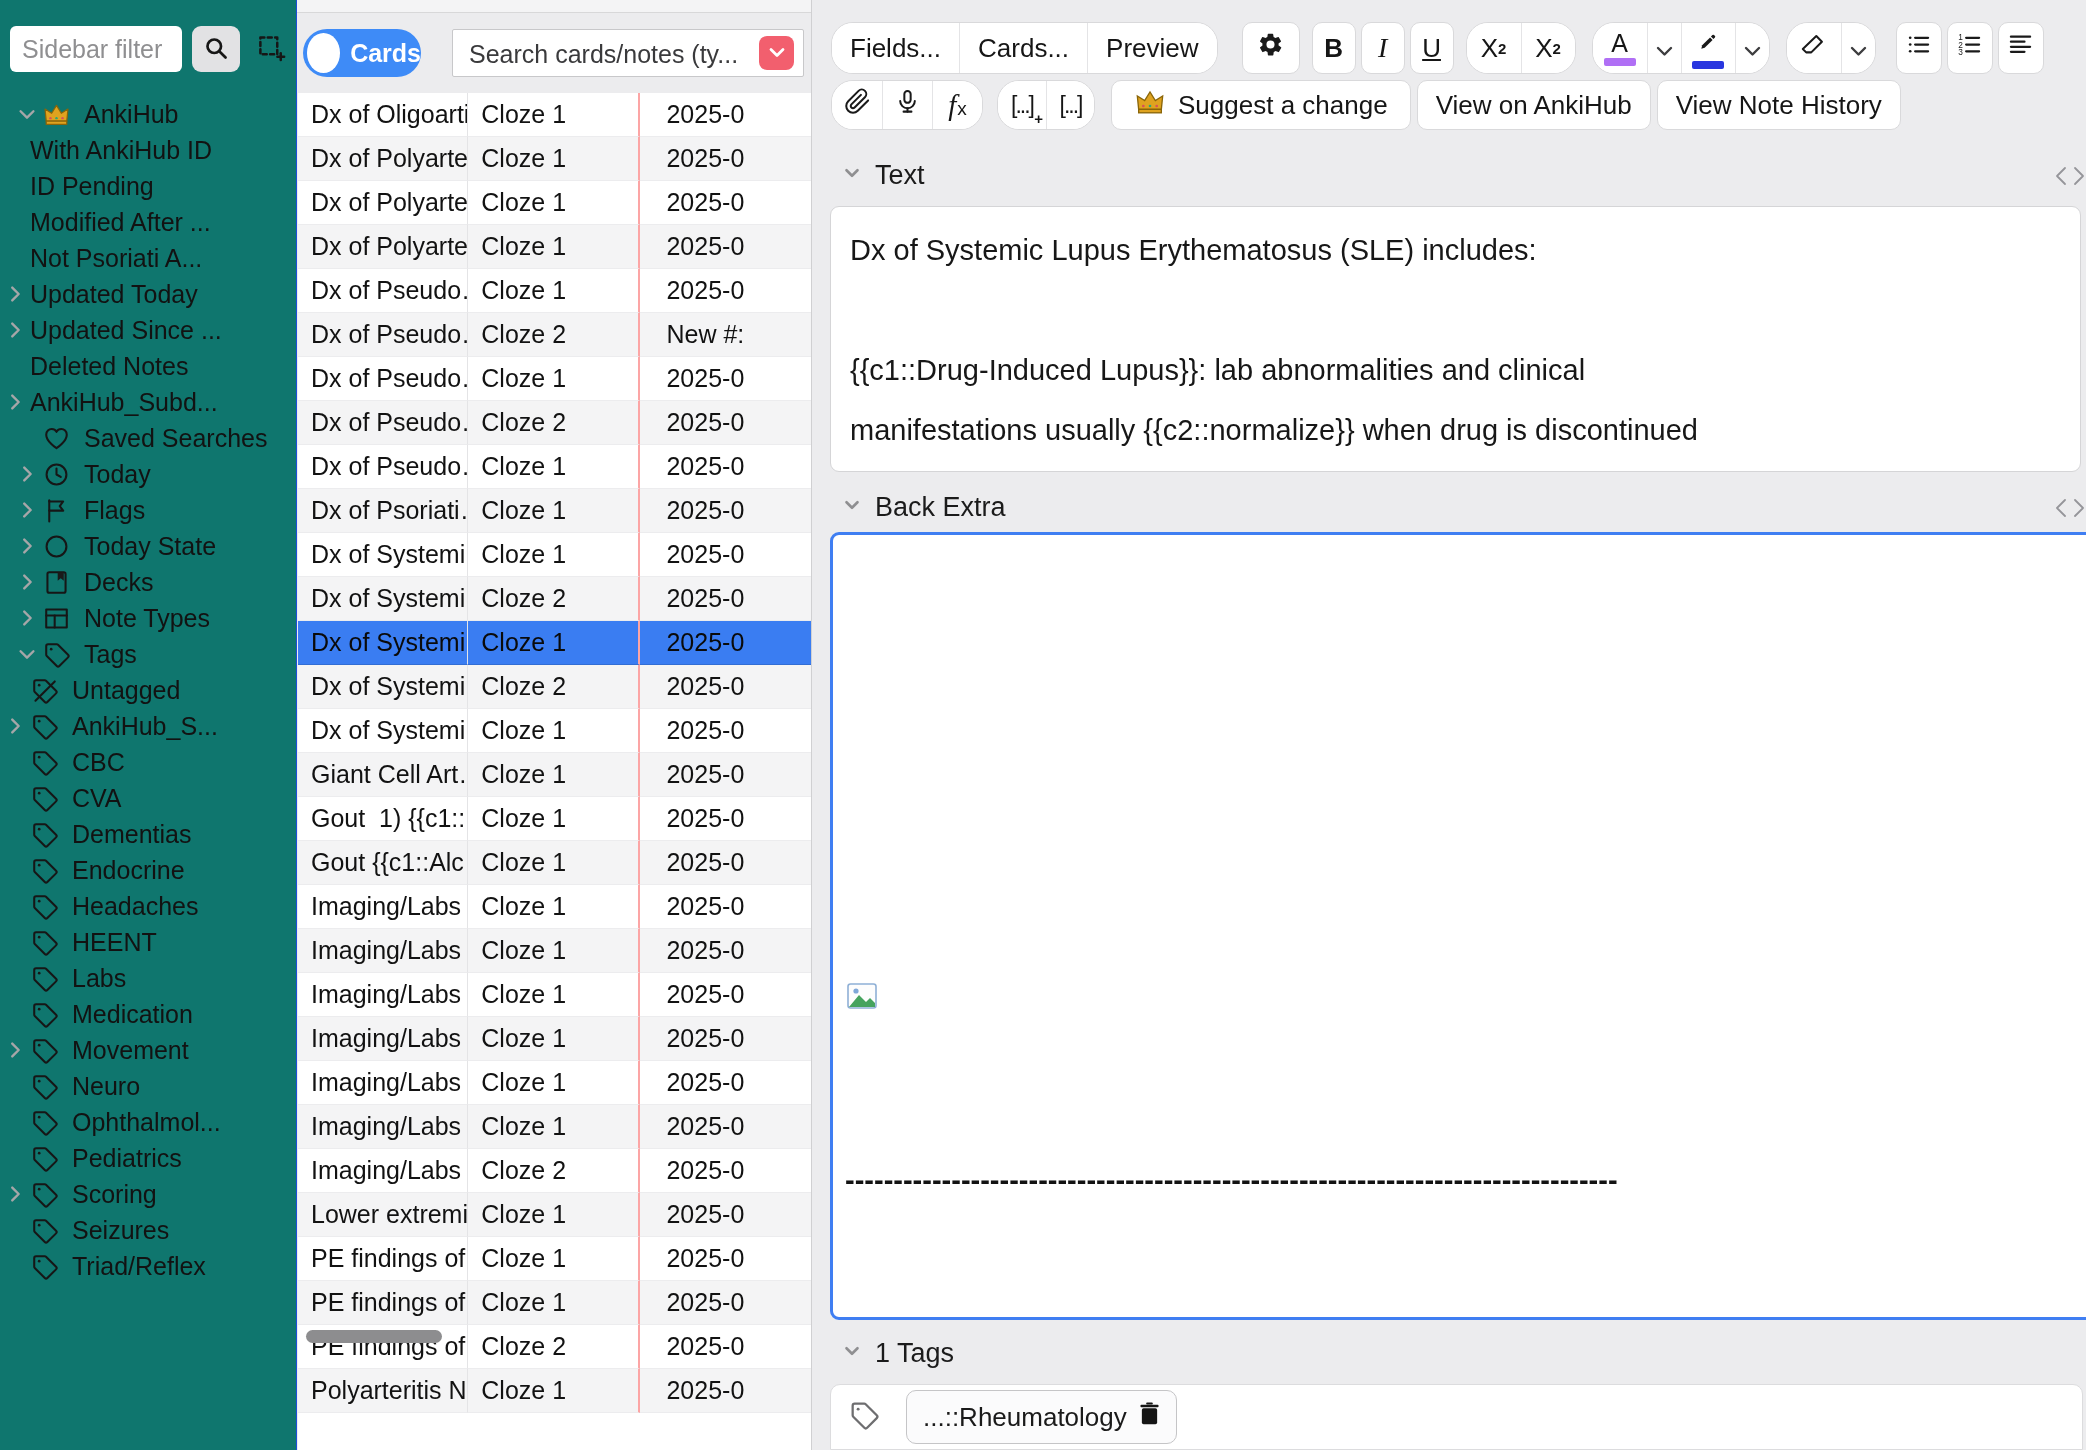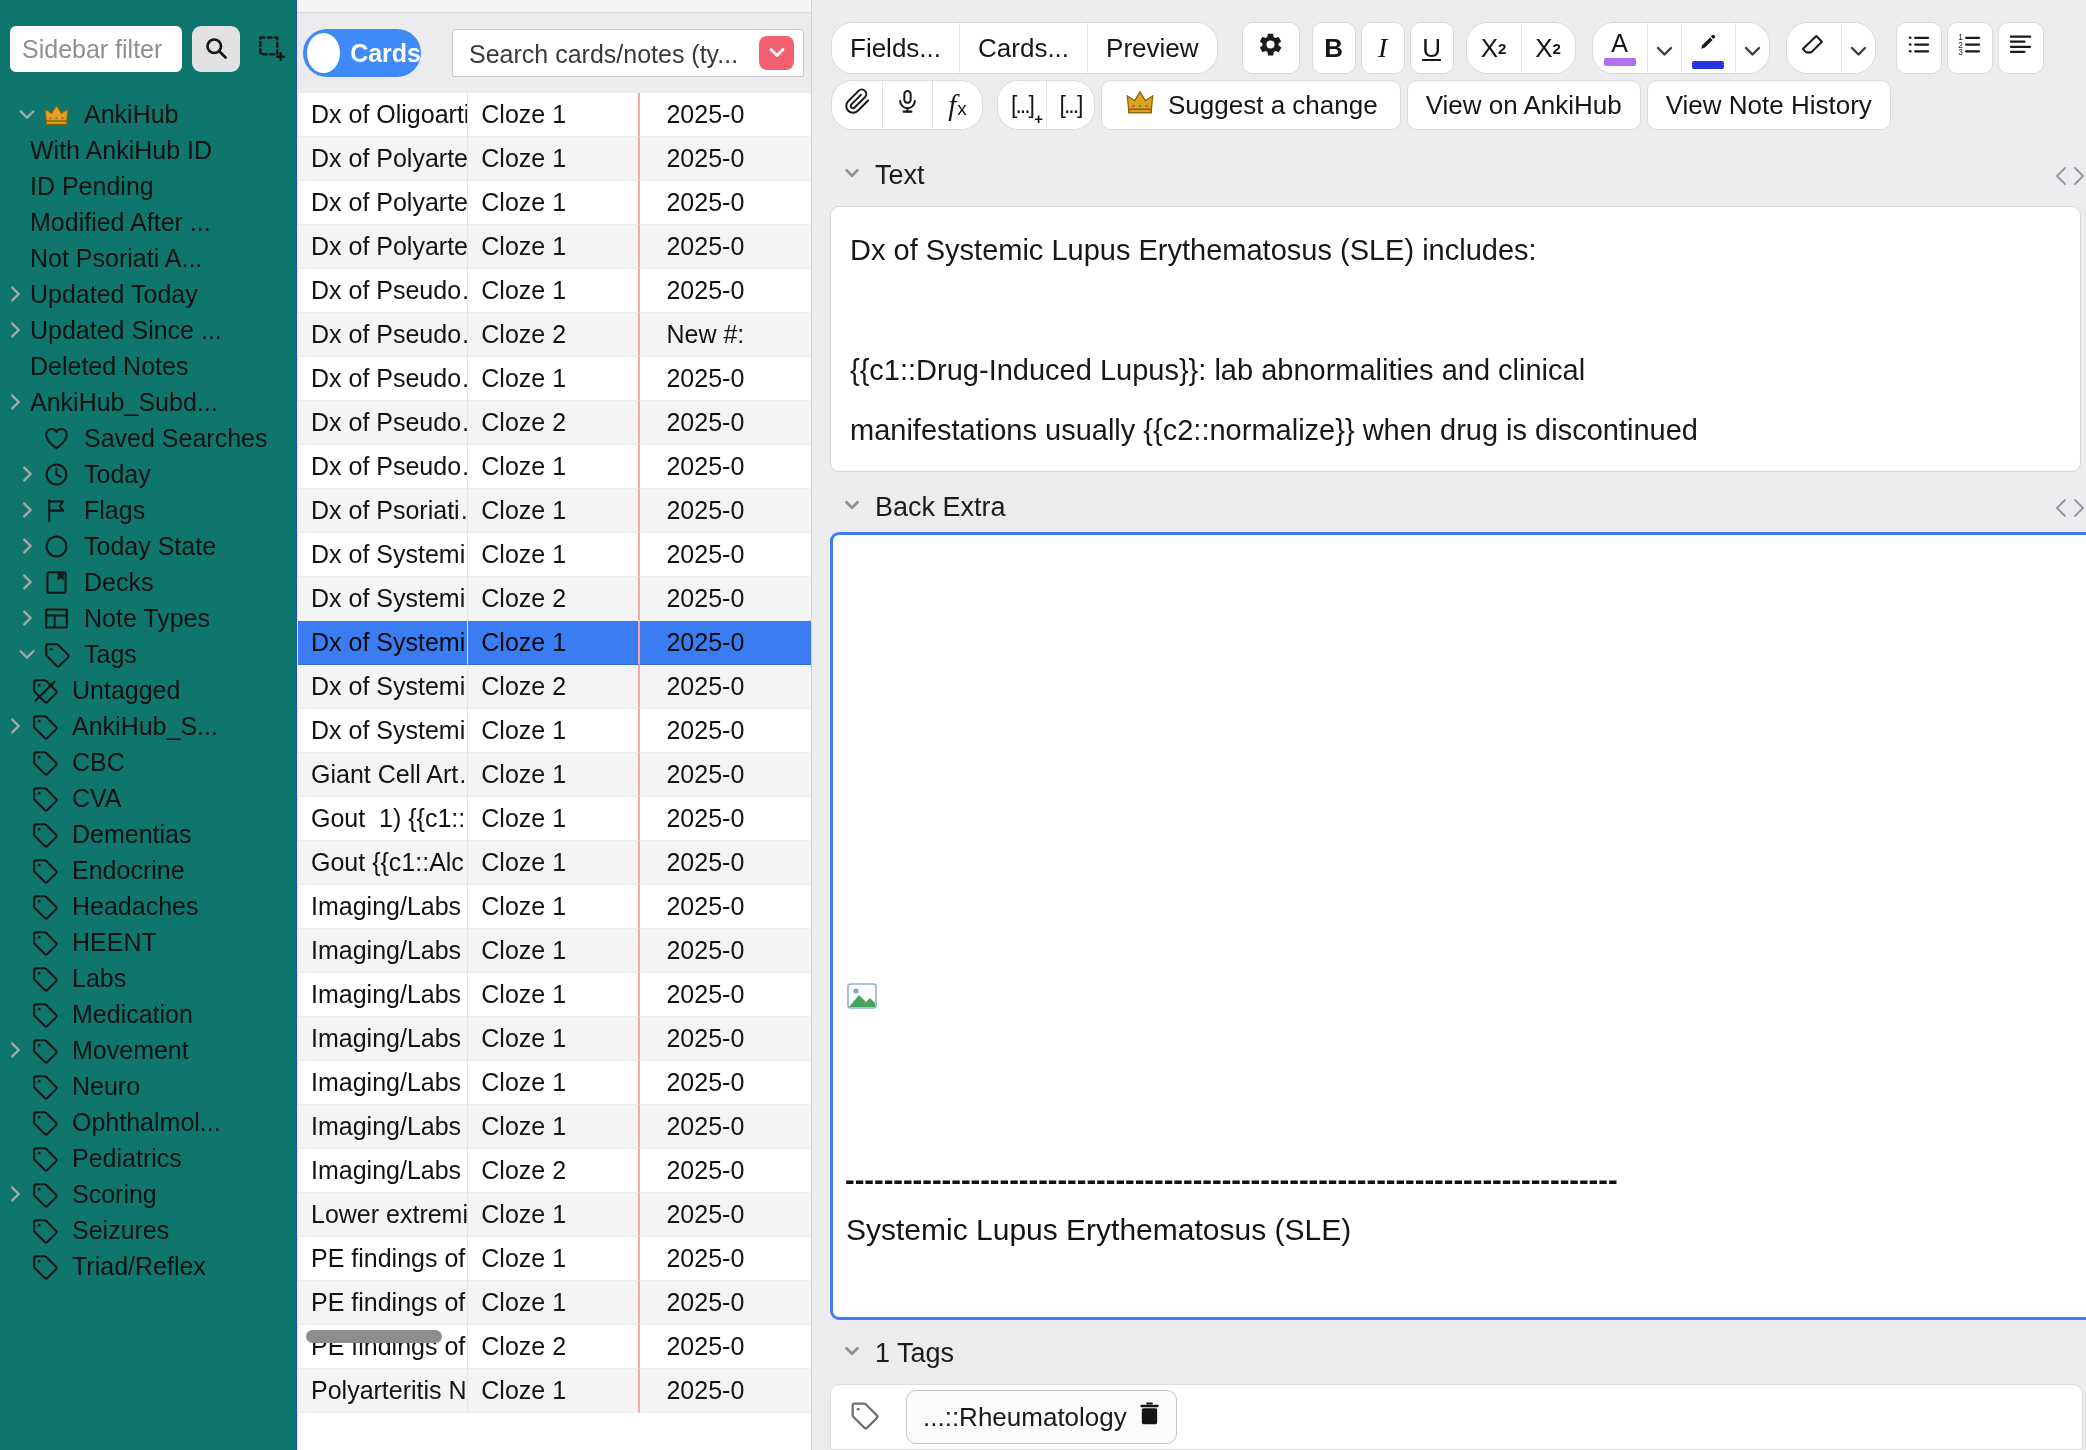--- a/index.html
+++ b/index.html
@@ -797,21 +797,21 @@
     </div>
     <div class="grp" style="margin-left:14px">
       <button class="tb" style="width:48px;padding:0">
         <span class="clz">[...]</span>
         <span class="clzplus">+</span>
       </button>
       <button class="tb" style="width:48px;padding:0">
         <span class="clz">[...]</span>
       </button>
     </div>
-    <button class="tb suggest" style="margin-left:6px">
+    <button class="tb suggest" style="margin-left:16px">
       <span>
         <svg viewBox="0 0 24 24" width="32" height="32">
           <path d="M3.5 17.5 2.5 7.5 8 11 12 4.5 16 11 21.5 7.5 20.5 17.5z" fill="#dfa31f" stroke="#8a6508" stroke-width="1"></path>
           <rect x="3.5" y="17.5" width="17" height="2.6" fill="#dfa31f" stroke="#8a6508" stroke-width="1"></rect>
           <circle cx="7" cy="15" r="1" fill="#d94f5c"></circle>
             <circle cx="12" cy="15" r="1" fill="#2aa876"></circle>
             <circle cx="17" cy="15" r="1" fill="#d94f5c"></circle>
         </svg>
       </span>
       <span>Suggest a change</span>
@@ -863,21 +863,20 @@
   </div>
   <div id="back-box">
     <span id="broken-img">
       <svg viewBox="0 0 30 26" width="30" height="26">
         <rect x="1" y="1" width="28" height="24" rx="2.5" fill="#fdfdfd" stroke="#8fb0d6" stroke-width="1.6"></rect>
         <circle cx="9" cy="8" r="2.6" fill="#7fa7d8"></circle>
         <path d="M2 24 L12 12 L19 19 L23 15 L28 20 V24 z" fill="#46a35e"></path>
       </svg>
     </span>
     <div id="back-divider">--------------------------------------------------------------------------------</div>
-    <div id="back-heading">Systemic Lupus Erythematosus (SLE)</div>
   </div>
 
   <div class="fhead" id="fhead-tags" style="top:1338px">
     <span><svg viewBox="0 0 20 20">
           <polyline points="5 7.5 10 12.5 15 7.5"></polyline>
         </svg></span>
     <span>1 Tags</span>
   </div>
   <div id="tags-box">
     <span class="tagline-ic">

